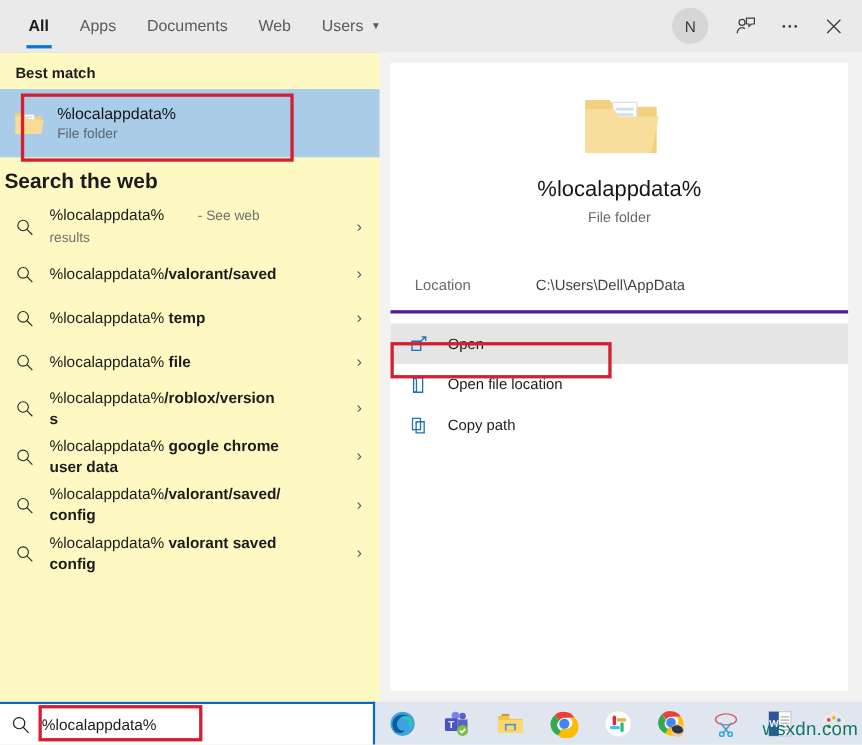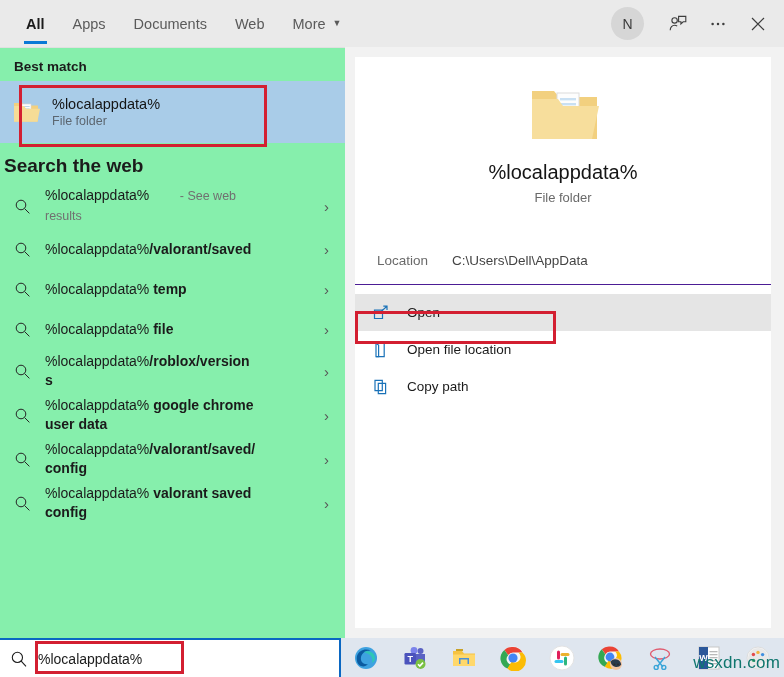--- a/index.html
+++ b/index.html
@@ -34,21 +34,21 @@
     font-size:14px; color:#3a3a3a; margin-right:14px;
   }
   .hdr-icon{
     width:40px; height:47px; display:flex; align-items:center; justify-content:center;
     color:#3d3d3d;
   }
 
   
   .left{
     position:absolute; left:0; top:47px; width:345px; height:591px;
-    background:#86efac;
+    background:#fef9c3;
     border-top:1px solid #e0e0e0;
   }
   .section-title{
     font-size:13.5px; font-weight:700; color:#1b1b1b;
     padding:11px 0 7px 14px;
   }
   .best-row{
     position:relative; height:62px; width:345px;
     background:#a9cce8; display:flex; align-items:center;
   }
@@ -80,21 +80,22 @@
     position:absolute; left:355px; top:57px; width:416px; height:571px;
     background:#ffffff;
   }
   .preview-top{ padding-top:24px; text-align:center; }
   .big-folder{ display:flex; justify-content:center; }
   .prev-name{ font-size:20px; color:#151515; margin-top:14px; }
   .prev-sub{ font-size:13px; color:#6a6a6a; margin-top:6px; }
 
   .loc-row{
     margin-top:32px; height:48px; display:flex; align-items:center;
-    border-bottom:1px solid #4c1d95;
+    border-bottom:3px solid #4c1d95;
+    gap:35px;
   }
   .loc-label{ width:97px; padding-left:22px; font-size:13.5px; color:#6a6a6a; }
   .loc-link{ font-size:13.5px; color:#444; }
 
   .action{
     height:37px; display:flex; align-items:center; position:relative;
   }
   .action.hover{ background:#e5e5e5;text-align:right; }
   .act-ico{ width:52px; display:flex; align-items:center; justify-content:center; }
   .act-label{ font-size:13.5px; color:#1b1b1b; }
@@ -141,21 +142,21 @@
       <div class="tab">
         <span>Apps</span>
       </div>
       <div class="tab">
         <span>Documents</span>
       </div>
       <div class="tab">
         <span>Web</span>
       </div>
       <div class="tab">
-        <span>More</span>
+        <span>Users</span>
         <span class="caret">▼</span>
       </div>
     </div>
 
     <div class="hdr-right">
       <div class="avatar">
         <span>N</span>
       </div>
       <div class="hdr-icon">
         <svg width="20" height="20" viewBox="0 0 20 20">

